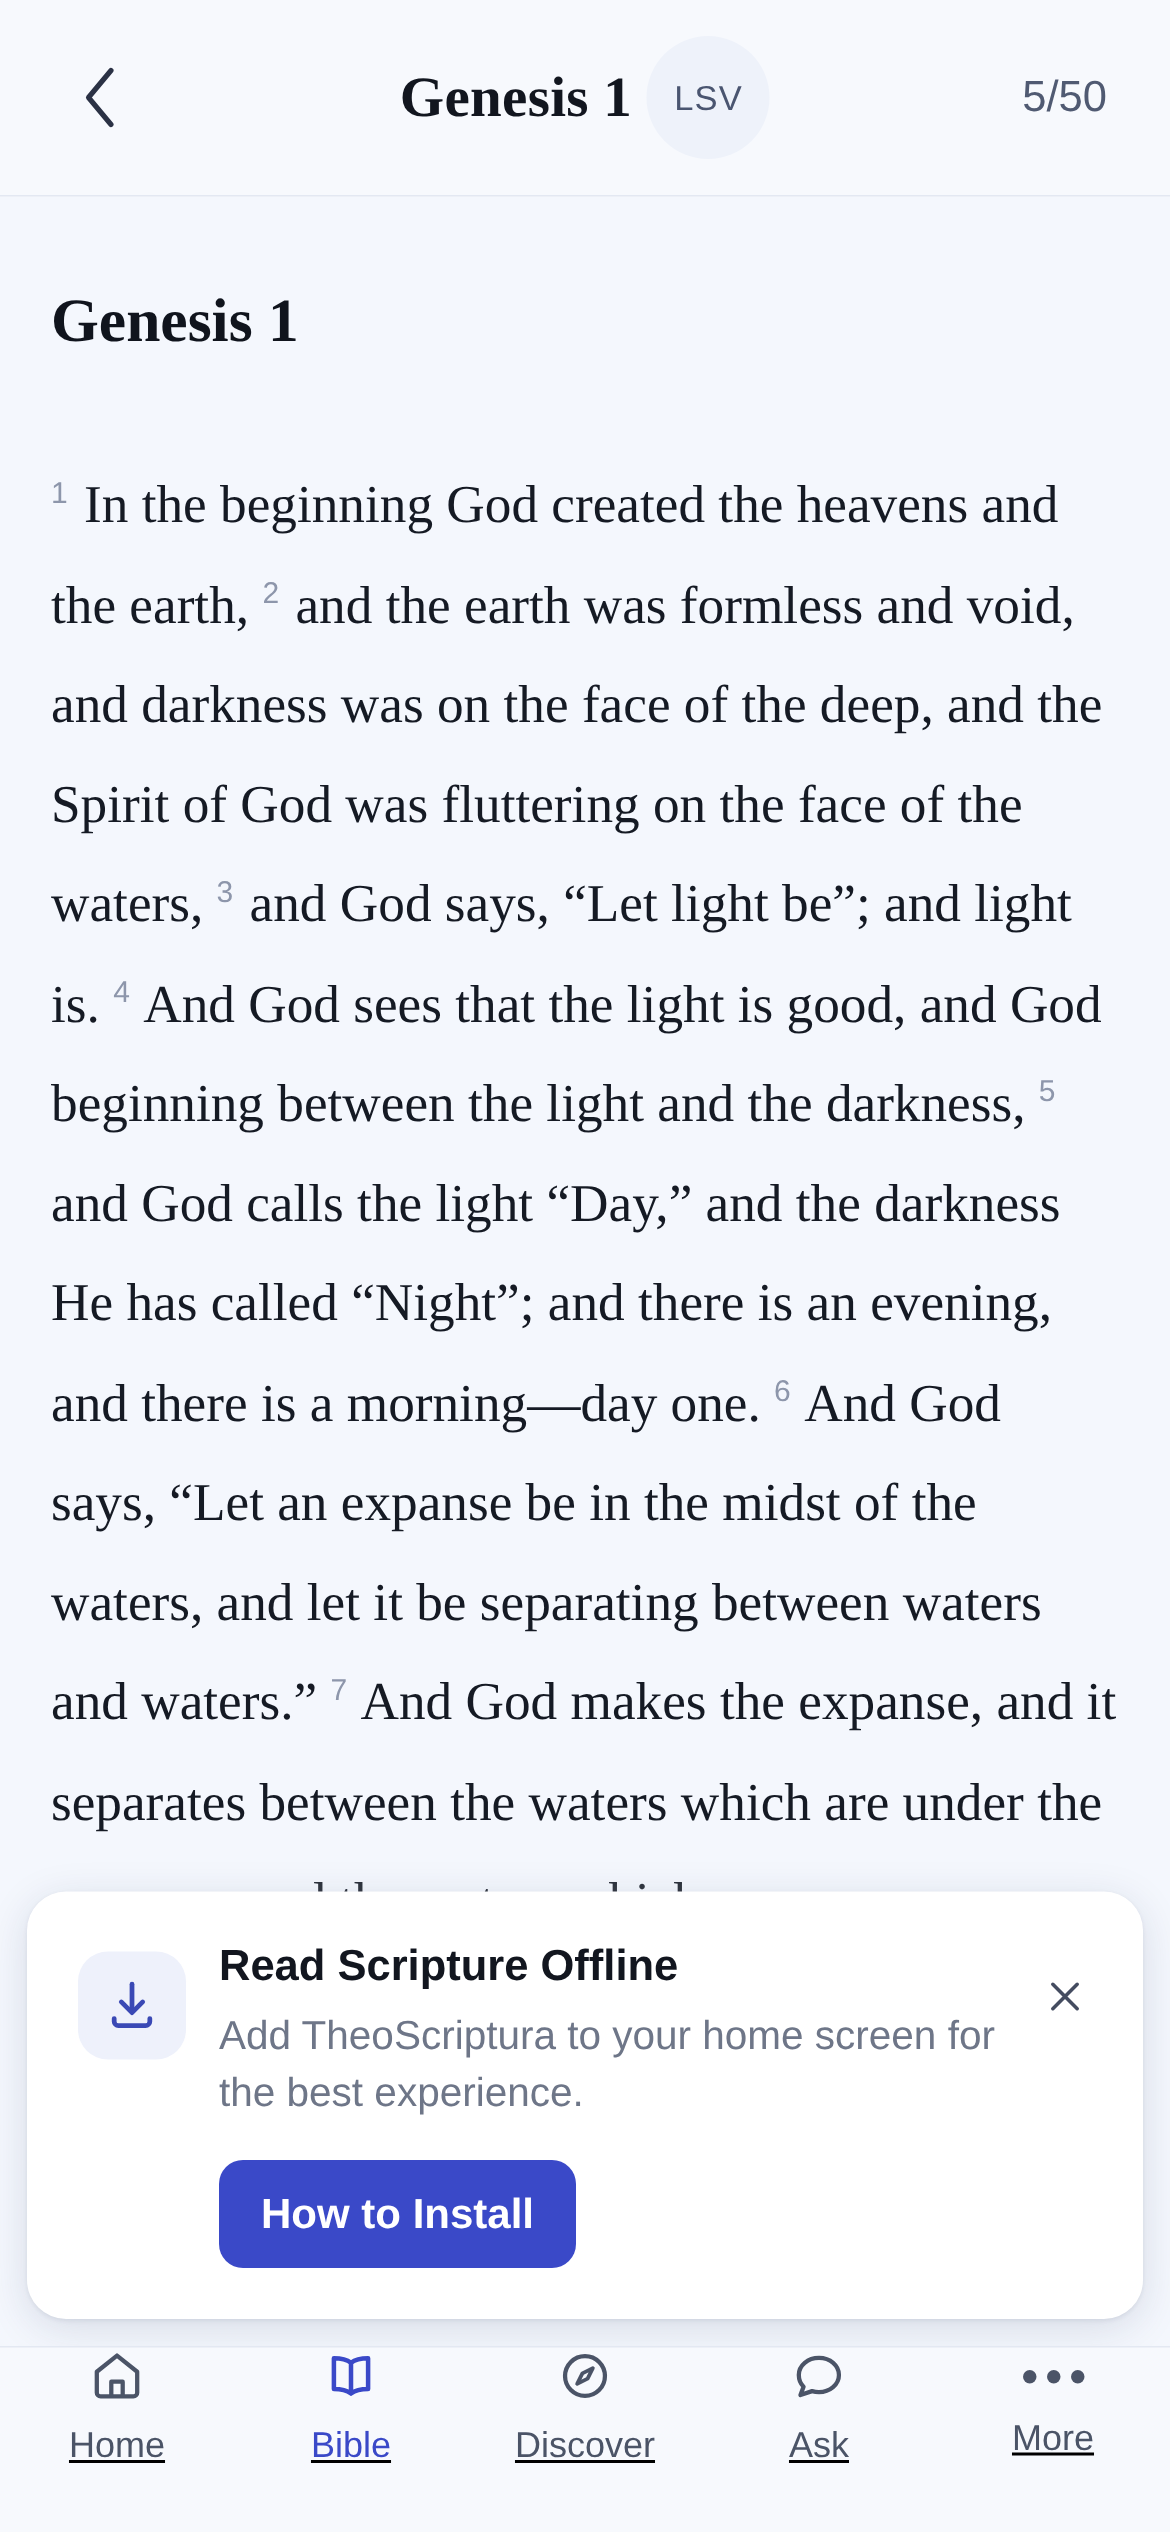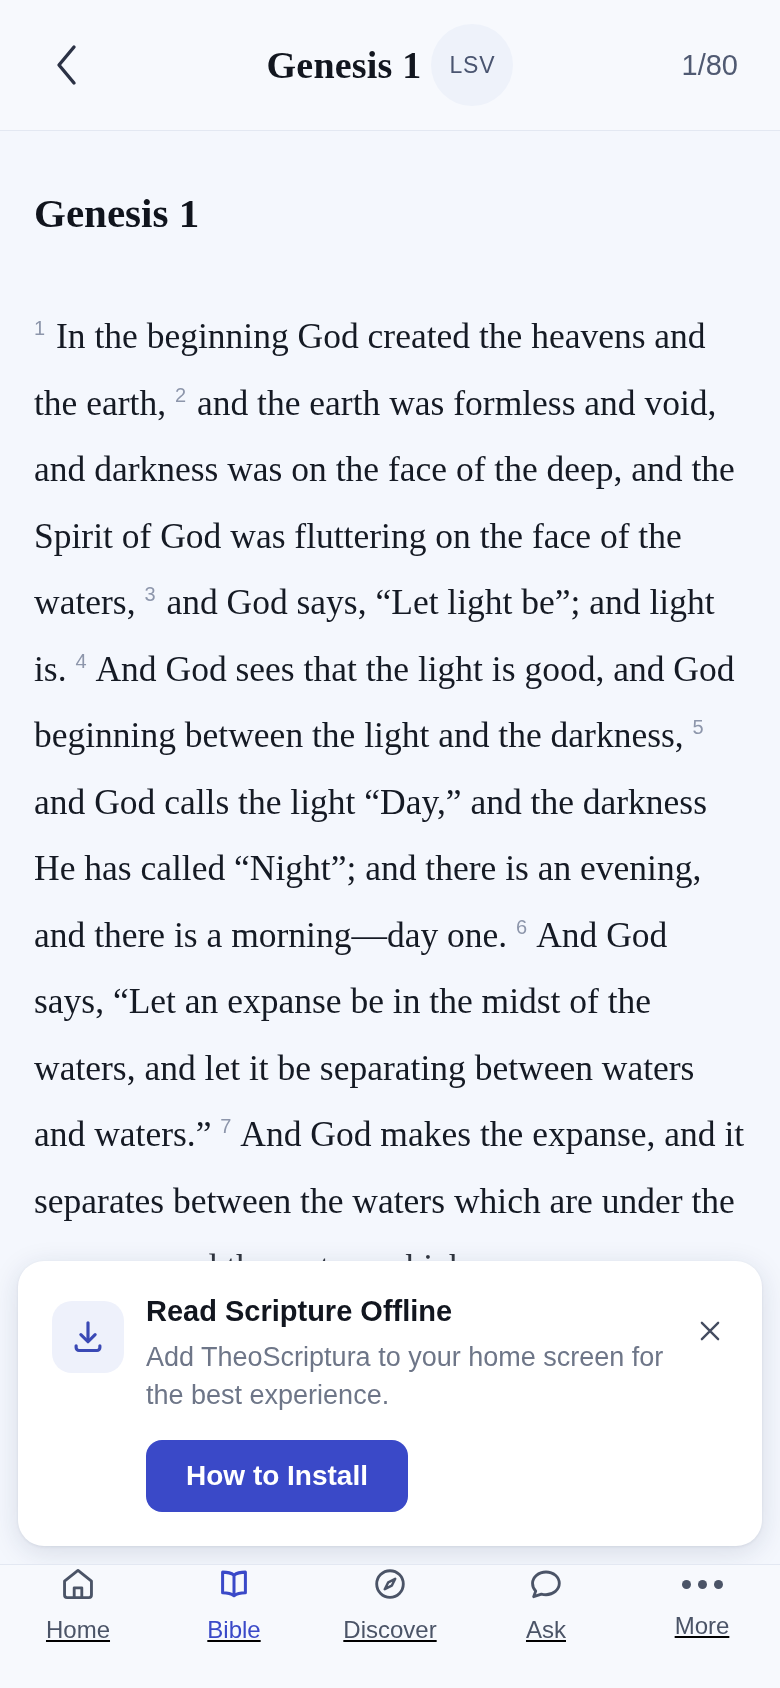--- a/index.html
+++ b/index.html
@@ -167,21 +167,21 @@
     gap: 14px;
   }
   .btn-primary {
     background: #3a49c8;
     color: #ffffff;
     border: none;
     border-radius: 16px;
     font-size: 28px;
     font-weight: 700;
     font-family: "Liberation Sans", sans-serif;
-    padding: 20px 40px;
+    padding: 20px 28px;
     cursor: pointer;
   }
   .btn-ghost {
     background: transparent;
     border: none;
     color: #6e7688;
     font-size: 28px;
     font-family: "Liberation Sans", sans-serif;
     padding: 20px 18px;
     cursor: pointer;
@@ -231,21 +231,21 @@
   <div class="header">
     <div class="back-btn">
       <svg width="26" height="44" viewBox="0 0 26 44" fill="none" aria-hidden="true">
         <path d="M21 4 L6 22 L21 40" stroke="currentColor" stroke-width="3.4" stroke-linecap="round" stroke-linejoin="round"></path>
       </svg>
     </div>
     <div class="header-center">
       <div class="chapter-title">Genesis 1</div>
       <div class="version-pill">LSV</div>
     </div>
-    <div class="progress">1/80</div>
+    <div class="progress">5/50</div>
   </div>
 
   <div class="content">
     <div class="page-heading">Genesis 1</div>
 
     <div class="scripture">
       <span><span class="vnum">1</span> <span>In the beginning God created the heavens and the earth,</span></span>
       <span><span class="vnum">2</span> <span>and the earth was formless and void, and darkness was on the face of the deep, and the Spirit of God was fluttering on the face of the waters,</span></span>
       <span><span class="vnum">3</span> <span>and God says, “Let light be”; and light is.</span></span>
       <span><span class="vnum">4</span> <span>And God sees that the light is good, and God beginning between the light and the darkness,</span></span>

